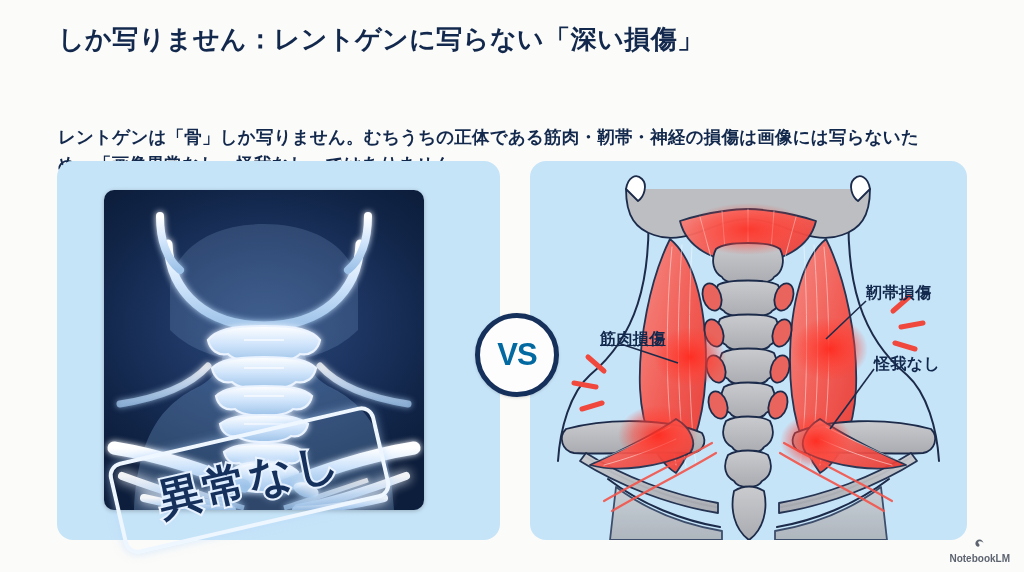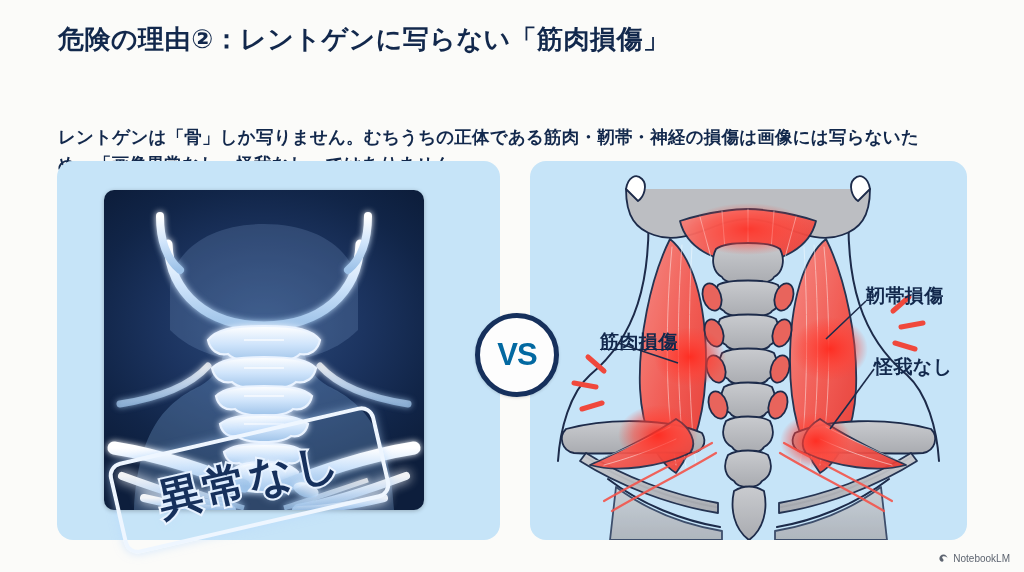--- a/index.html
+++ b/index.html
@@ -68,41 +68,41 @@
     z-index:9;box-shadow:0 1px 3px rgba(0,0,0,.15);
   }
   .vs span{font-size:31px;font-weight:bold;color:#0369a1;letter-spacing:-1px;}
 
   
   .anat{position:absolute;left:0;top:0;width:437px;height:379px;}
   .anat svg{display:block;width:437px;height:379px;}
 
   
   .lbl{
-    position:absolute;font-size:19px;font-weight:bold;
+    position:absolute;font-size:16px;font-weight:bold;
     color:#12284c;white-space:nowrap;letter-spacing:.4px;
   }
   .lbl-muscle{left:600px;top:329px;text-decoration:underline;}
   .lbl-ligament{left:866px;top:283px;}
   .lbl-nerve{left:874px;top:354px;}
 
   
   .wm{
     position:absolute;right:14px;bottom:8px;
     display:flex;align-items:center;gap:4px;
-    font-size:10px;color:#5d6470;font-weight:normal;
+    font-size:10px;color:#5d6470;font-weight:bold;flex-direction:column;
   }
   .wm-icon{width:11px;height:11px;}
 </style>
 </head>
 <body>
 
 <div class="slide">
 
-  <div class="title">危険の理由②：レントゲンに写らない「筋肉損傷」</div>
+  <div class="title">しか写りません：レントゲンに写らない「深い損傷」</div>
   <div class="body-text">レントゲンは「骨」しか写りません。むちうちの正体である筋肉・靭帯・神経の損傷は画像には写らないため、「画像異常なし＝怪我なし」ではありません。</div>
 
   <div class="card card-left">
 
     <div class="xray">
       <svg viewBox="0 0 320 320" xmlns="http://www.w3.org/2000/svg">
         <defs>
           <linearGradient id="boneg" x1="0" y1="0" x2="0" y2="1">
             <stop offset="0%" stop-color="#ffffff"></stop>
             <stop offset="50%" stop-color="#cfe4fb"></stop>

